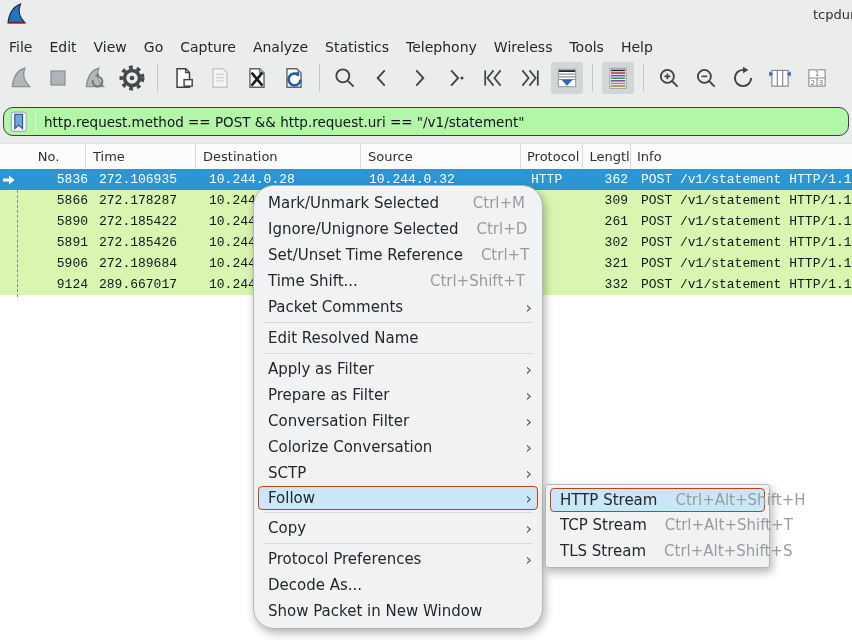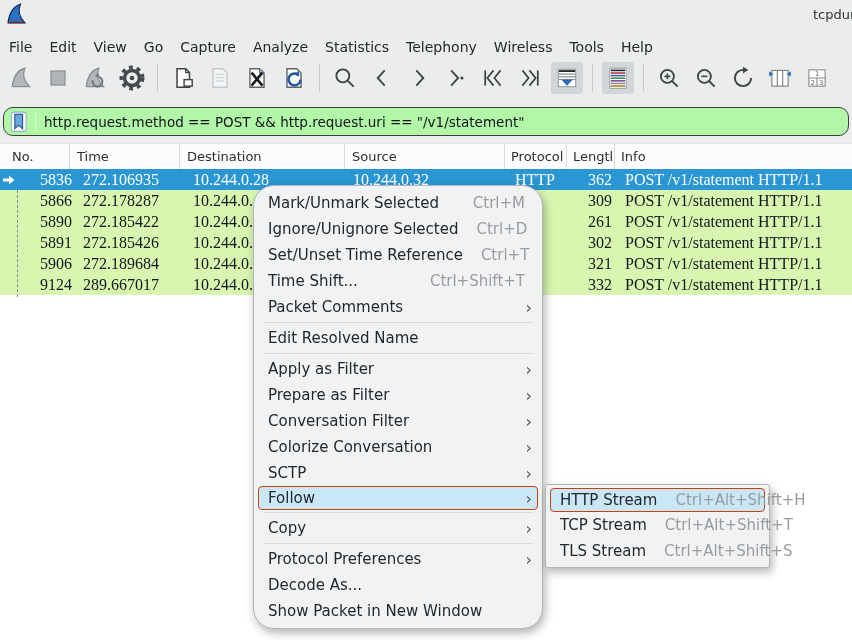--- a/index.html
+++ b/index.html
@@ -29,28 +29,28 @@
   .filterbar { position:absolute; left:3px; top:107px; width:846px; height:29px;
     background:#b2f6a8; border:1px solid #3a3e42; border-radius:10px;
     display:flex; align-items:center; }
   .fb-sep { width:1px; height:21px; background:#ddf3d6; margin-left:7px; }
   .fb-text { margin-left:8px; font-size:13.5px; color:#101418; white-space:nowrap; }
 
   
   .phdr { position:absolute; left:0; top:143px; width:852px; height:26px;
     background:#fcfcfc; border-top:1px solid #e2e3e4; display:flex; font-size:13px; color:#2b2f32; }
   .hcell { border-right:1px solid #d9dadb; line-height:25px; white-space:nowrap; overflow:hidden; }
-  .w-no{width:70px; padding-left:12px;} .w-time{width:110px; padding-left:7px;}
+  .w-no{width:86px; padding-left:12px;text-align:center;} .w-time{width:110px; padding-left:7px;}
   .w-src{width:160px; padding-left:7px;} .w-dst{width:165px; padding-left:7px;}
-  .w-pro{width:62px; padding-left:6px;} .w-len{width:48px; padding-left:6px;}
+  .w-pro{width:62px; padding-left:6px;} .w-len{width:48px; padding-left:6px;text-align:center;}
   .w-info{flex:1; padding-left:6px; border-right:none;}
 
   .plist { position:absolute; left:0; top:169px; right:0; bottom:0; background:#ffffff; }
-  .prow { height:21px; display:flex; font-family:Liberation Serif, serif;
-    font-size:16px; line-height:21px; position:relative; }
+  .prow { height:21px; display:flex; font-family:Liberation Mono, monospace;
+    font-size:13px; line-height:21px; position:relative;padding-left:16px; }
   .prow.sel { background:#2a96d3; color:#ffffff; }
   .prow.green { background:#d8f6b0; color:#10171c; }
   .pc { white-space:nowrap; overflow:hidden; }
   .c-no{width:75px; text-align:right; padding-right:3px;}
   .c-time{width:110px; padding-left:8px;}
   .c-src{width:160px; padding-left:8px;}
   .c-dst{width:165px; padding-left:8px;}
   .c-pro{width:62px; padding-left:5px;}
   .c-len{width:48px; text-align:right; padding-right:8px;}
   .c-info{flex:1; padding-left:5px;}

